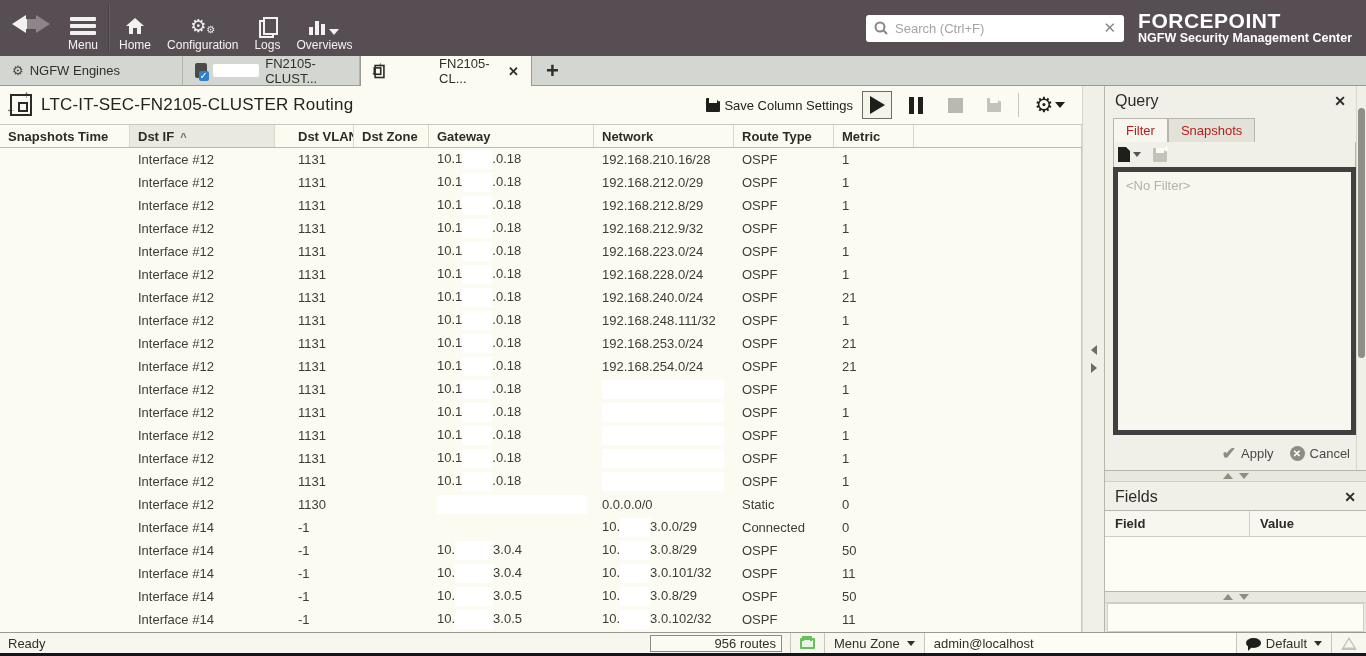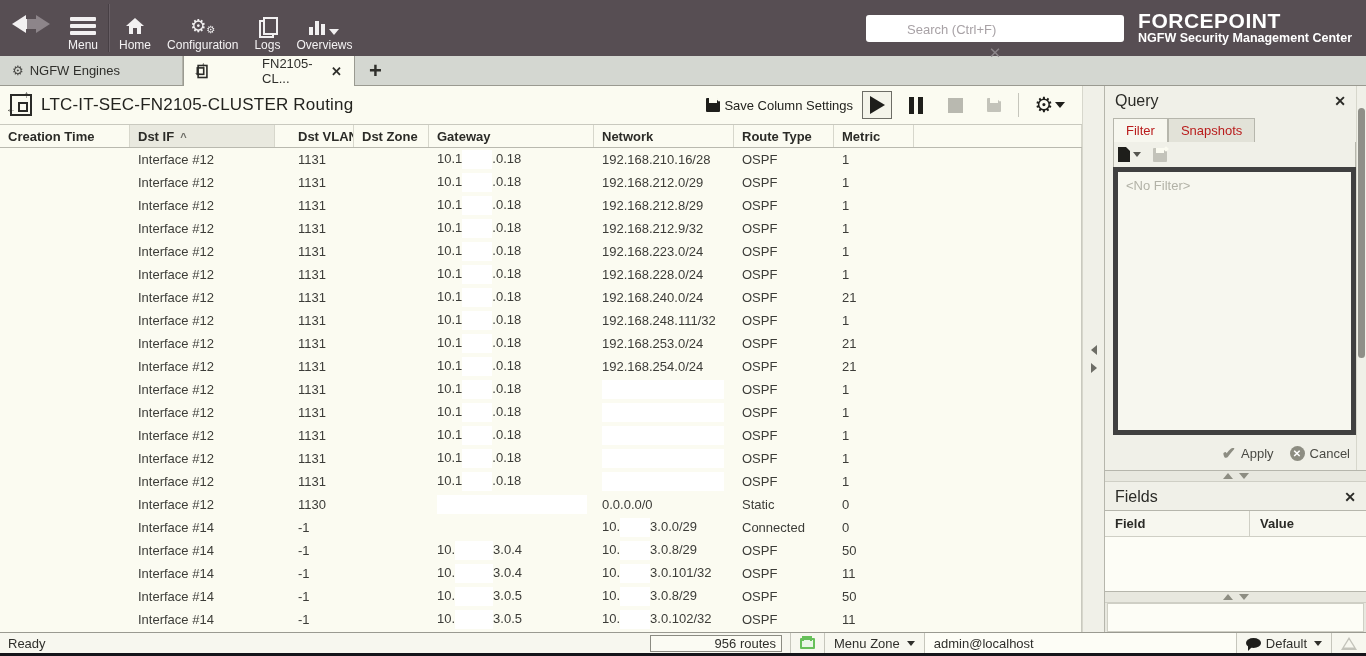--- a/index.html
+++ b/index.html
@@ -22,21 +22,21 @@
   .ico { height:20px; display:flex; align-items:flex-end; justify-content:center; }
   .gear-big { font-size:18px; line-height:18px; color:#f2f0f1; font-style:normal; }
   .gear-small { font-size:10px; line-height:10px; color:#f2f0f1; vertical-align:bottom; font-style:normal; }
   .pages { position:relative; width:16px; height:18px; }
   .pages:before { content:""; position:absolute; left:0; top:3px; width:11px; height:14px; border:2px solid #f2f0f1; background:#574e53; }
   .pages:after { content:""; position:absolute; left:4px; top:0; width:11px; height:14px; border:2px solid #f2f0f1; background:#574e53; }
   .bars { display:flex; align-items:flex-end; gap:2px; height:16px; }
   .bars i { width:4px; background:#f2f0f1; display:block; }
   .caret-dn { width:0; height:0; border-left:5px solid transparent; border-right:5px solid transparent; border-top:6px solid #f2f0f1; display:inline-block; }
   .topbar-right { margin-left:auto; display:flex; align-items:center; gap:14px; padding-right:8px; }
-  .searchbox { width:258px; height:27px; background:#fff; border-radius:3px; display:flex; align-items:center; padding:0 8px; gap:7px;flex-direction:column; }
+  .searchbox { width:258px; height:27px; background:#fff; border-radius:3px; display:flex; align-items:center; padding:0 8px; gap:7px; }
   .searchbox input { border:none; outline:none; flex:1; font-size:13px; color:#555; background:transparent; font-family:"Liberation Sans",sans-serif; }
   .searchbox input::placeholder { color:#a8a2a6; }
   .search-x { color:#8b8589; font-size:15px; cursor:pointer; }
   .brand { line-height:1.05; padding-right:6px; }
   .brand .name { font-weight:bold; font-size:21px; letter-spacing:.5px; }
   .brand .sub { color:#fff; font-size:12.5px; font-weight:bold; }
 
   
   .tabbar { height:30px; background:#d4d7d1; display:flex; align-items:stretch; border-bottom:1px solid #9a9a91; }
   .tab { display:flex; align-items:center; gap:6px; padding:0 12px; font-size:13px; color:#2f2f2b; border-right:1px solid #b3b3aa; cursor:pointer; position:relative; }
@@ -206,20 +206,25 @@
       <div class="sub">NGFW Security Management Center</div>
     </div>
   </div>
 </div>
 
 <div class="tabbar">
   <div class="tab first" style="width:183px">
     <i class="gear-small" style="color:#4a4a46;font-size:13px">⚙</i>
     <span>NGFW Engines</span>
   </div>
+  <div class="tab" style="width:177px">
+    <div class="engine-ico"></div>
+    <span class="redact"></span>
+    <span>FN2105-CLUST...</span>
+  </div>
   <div class="tab active" style="width:172px">
     <div class="route-ico small">
         <span class="la">←</span>
       </div>
     <span class="redact"></span>
     <span>FN2105-CL...</span>
     <span class="tab-close">✕</span>
   </div>
   <div class="tab-plus">+</div>
 </div>
@@ -253,21 +258,21 @@
           </div>
         <div class="vsep"></div>
         <div class="media-btn" style="width:44px">
           <i class="gear-dark">⚙</i>
             <span class="caret-dn dark"></span>
         </div>
       </div>
     </div>
 
     <div class="grid-head" id="grid-head">
-        <div class="gh-cell c0">Creation Time</div>
+        <div class="gh-cell c0">Snapshots Time</div>
         <div class="gh-cell c1 sorted">Dst IF<span class="sort-caret">^</span></div>
         <div class="gh-cell c2">Dst VLAN</div>
         <div class="gh-cell c3">Dst Zone</div>
         <div class="gh-cell c4">Gateway</div>
         <div class="gh-cell c5">Network</div>
         <div class="gh-cell c6">Route Type</div>
         <div class="gh-cell c7">Metric</div>
         <div class="gh-cell c8"></div>
       </div>
     <div class="grid-body" id="grid-body">

